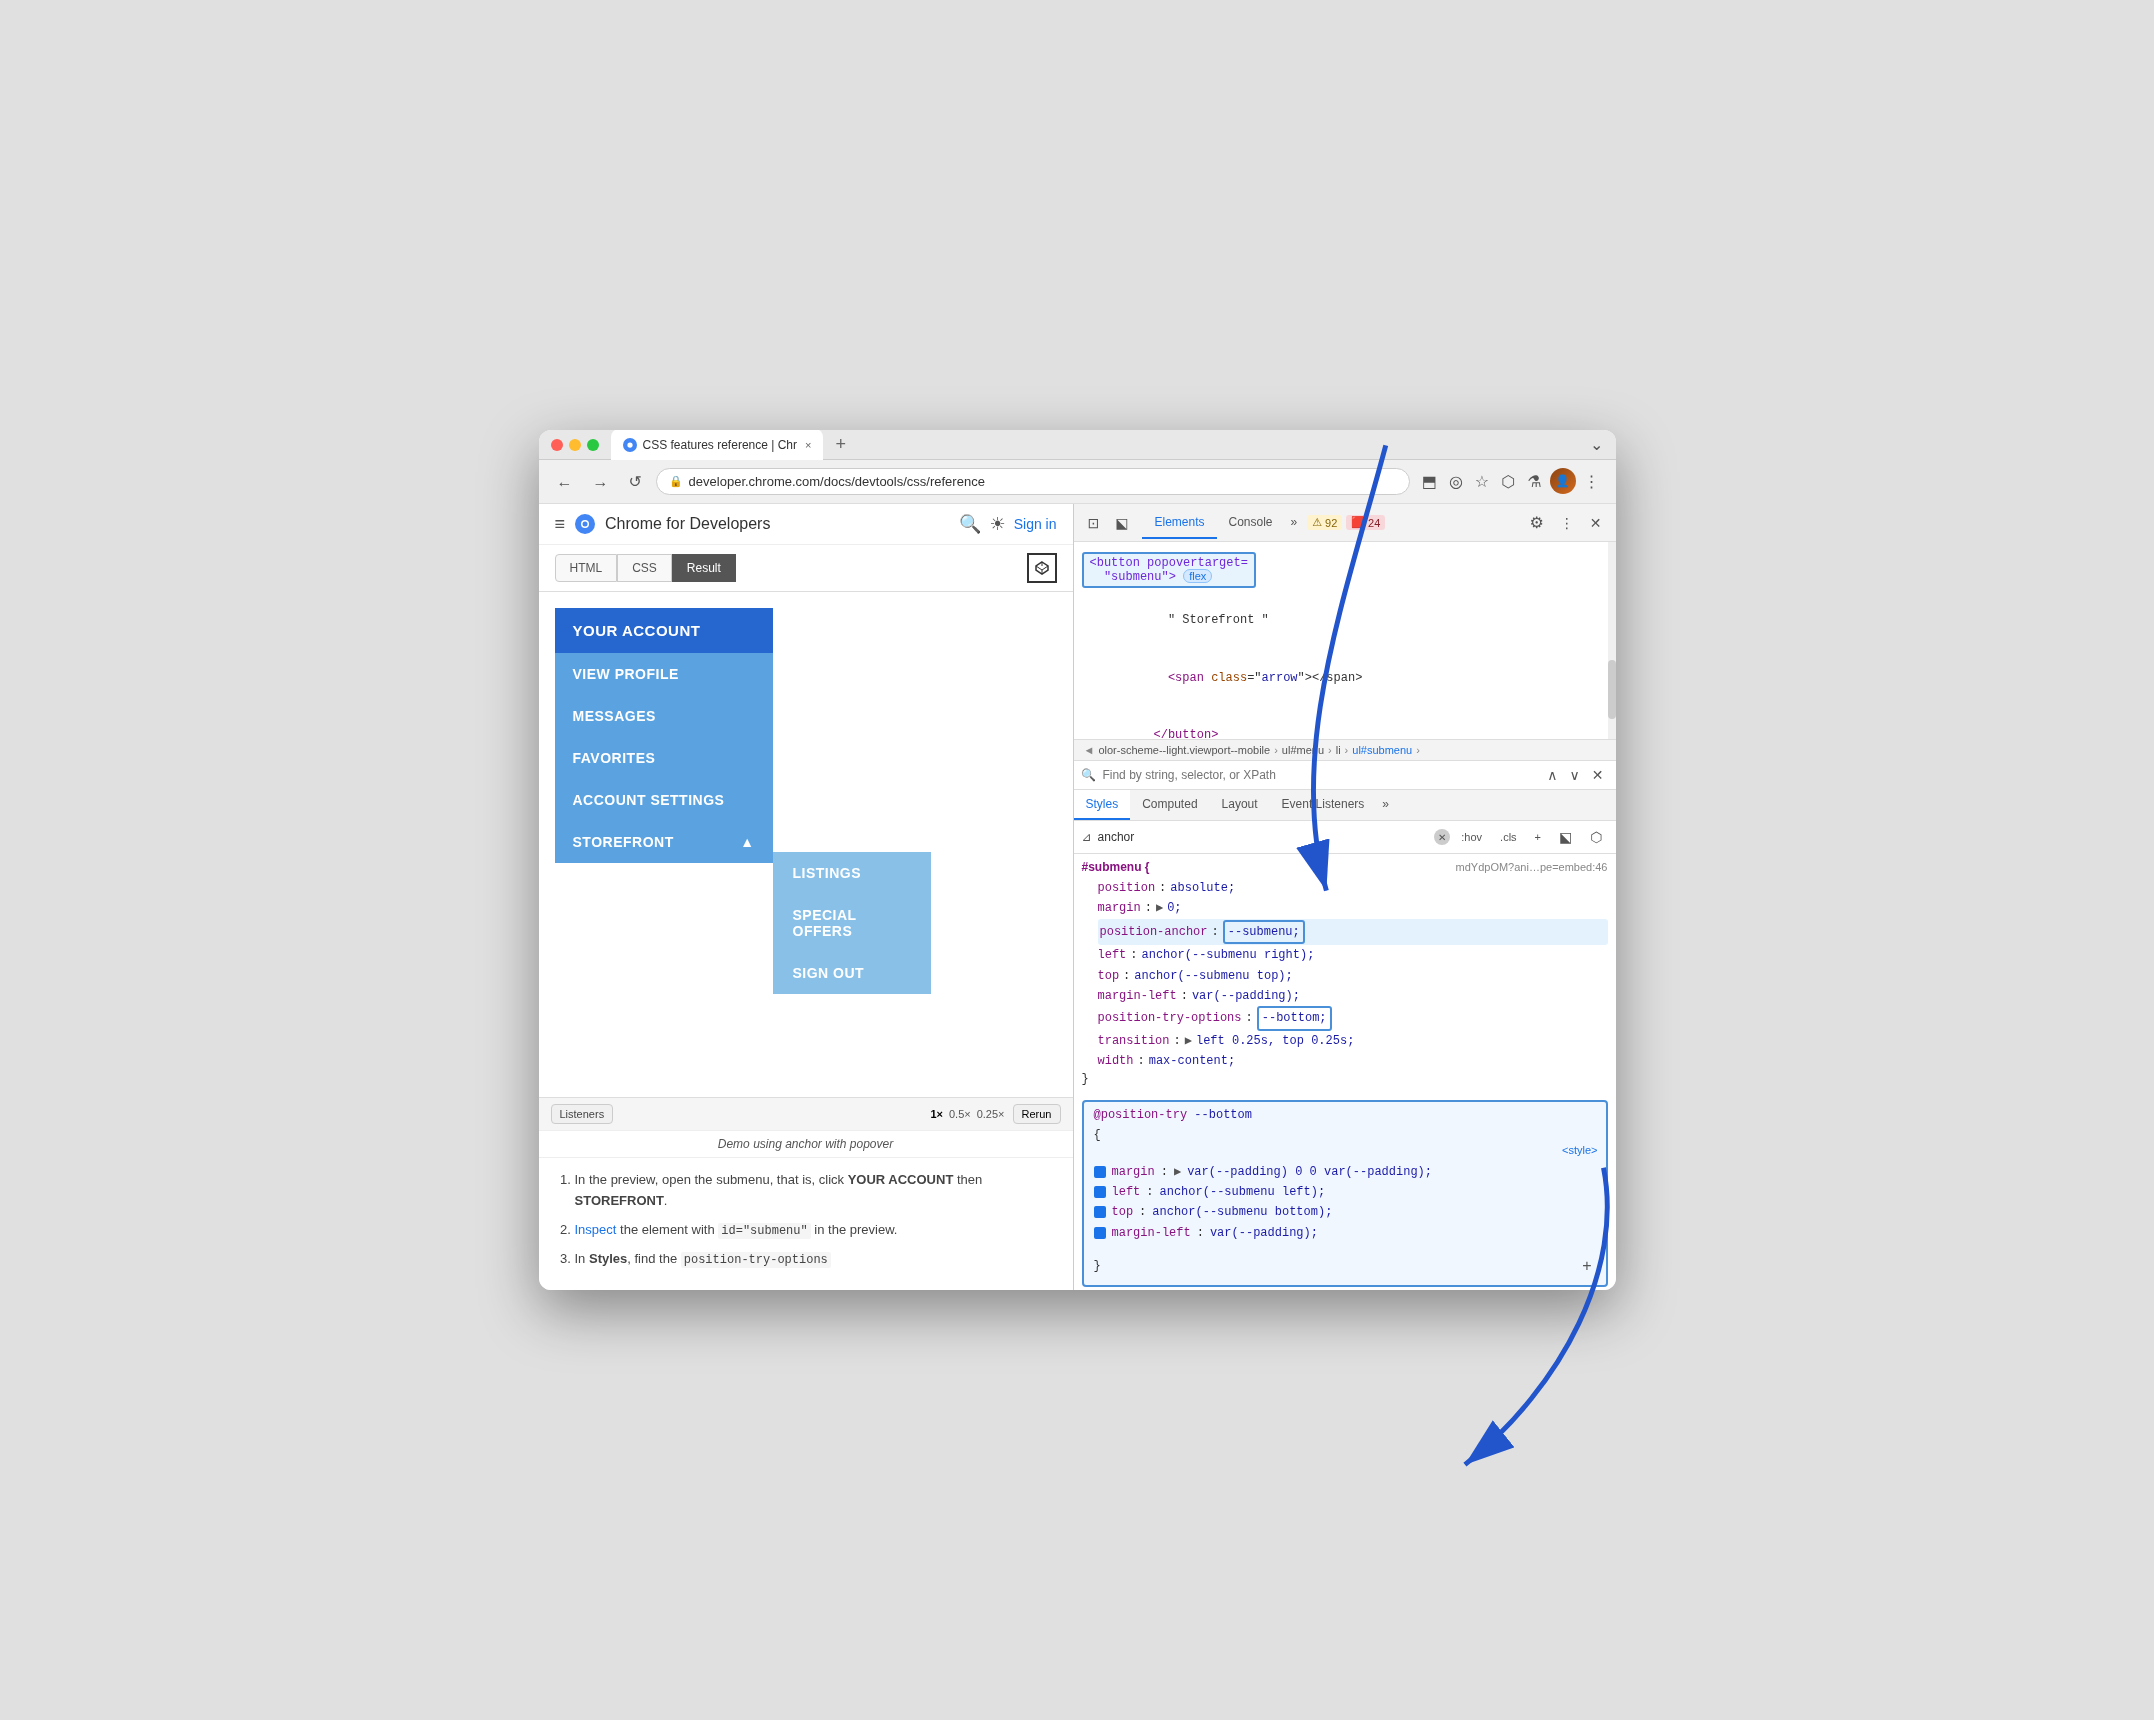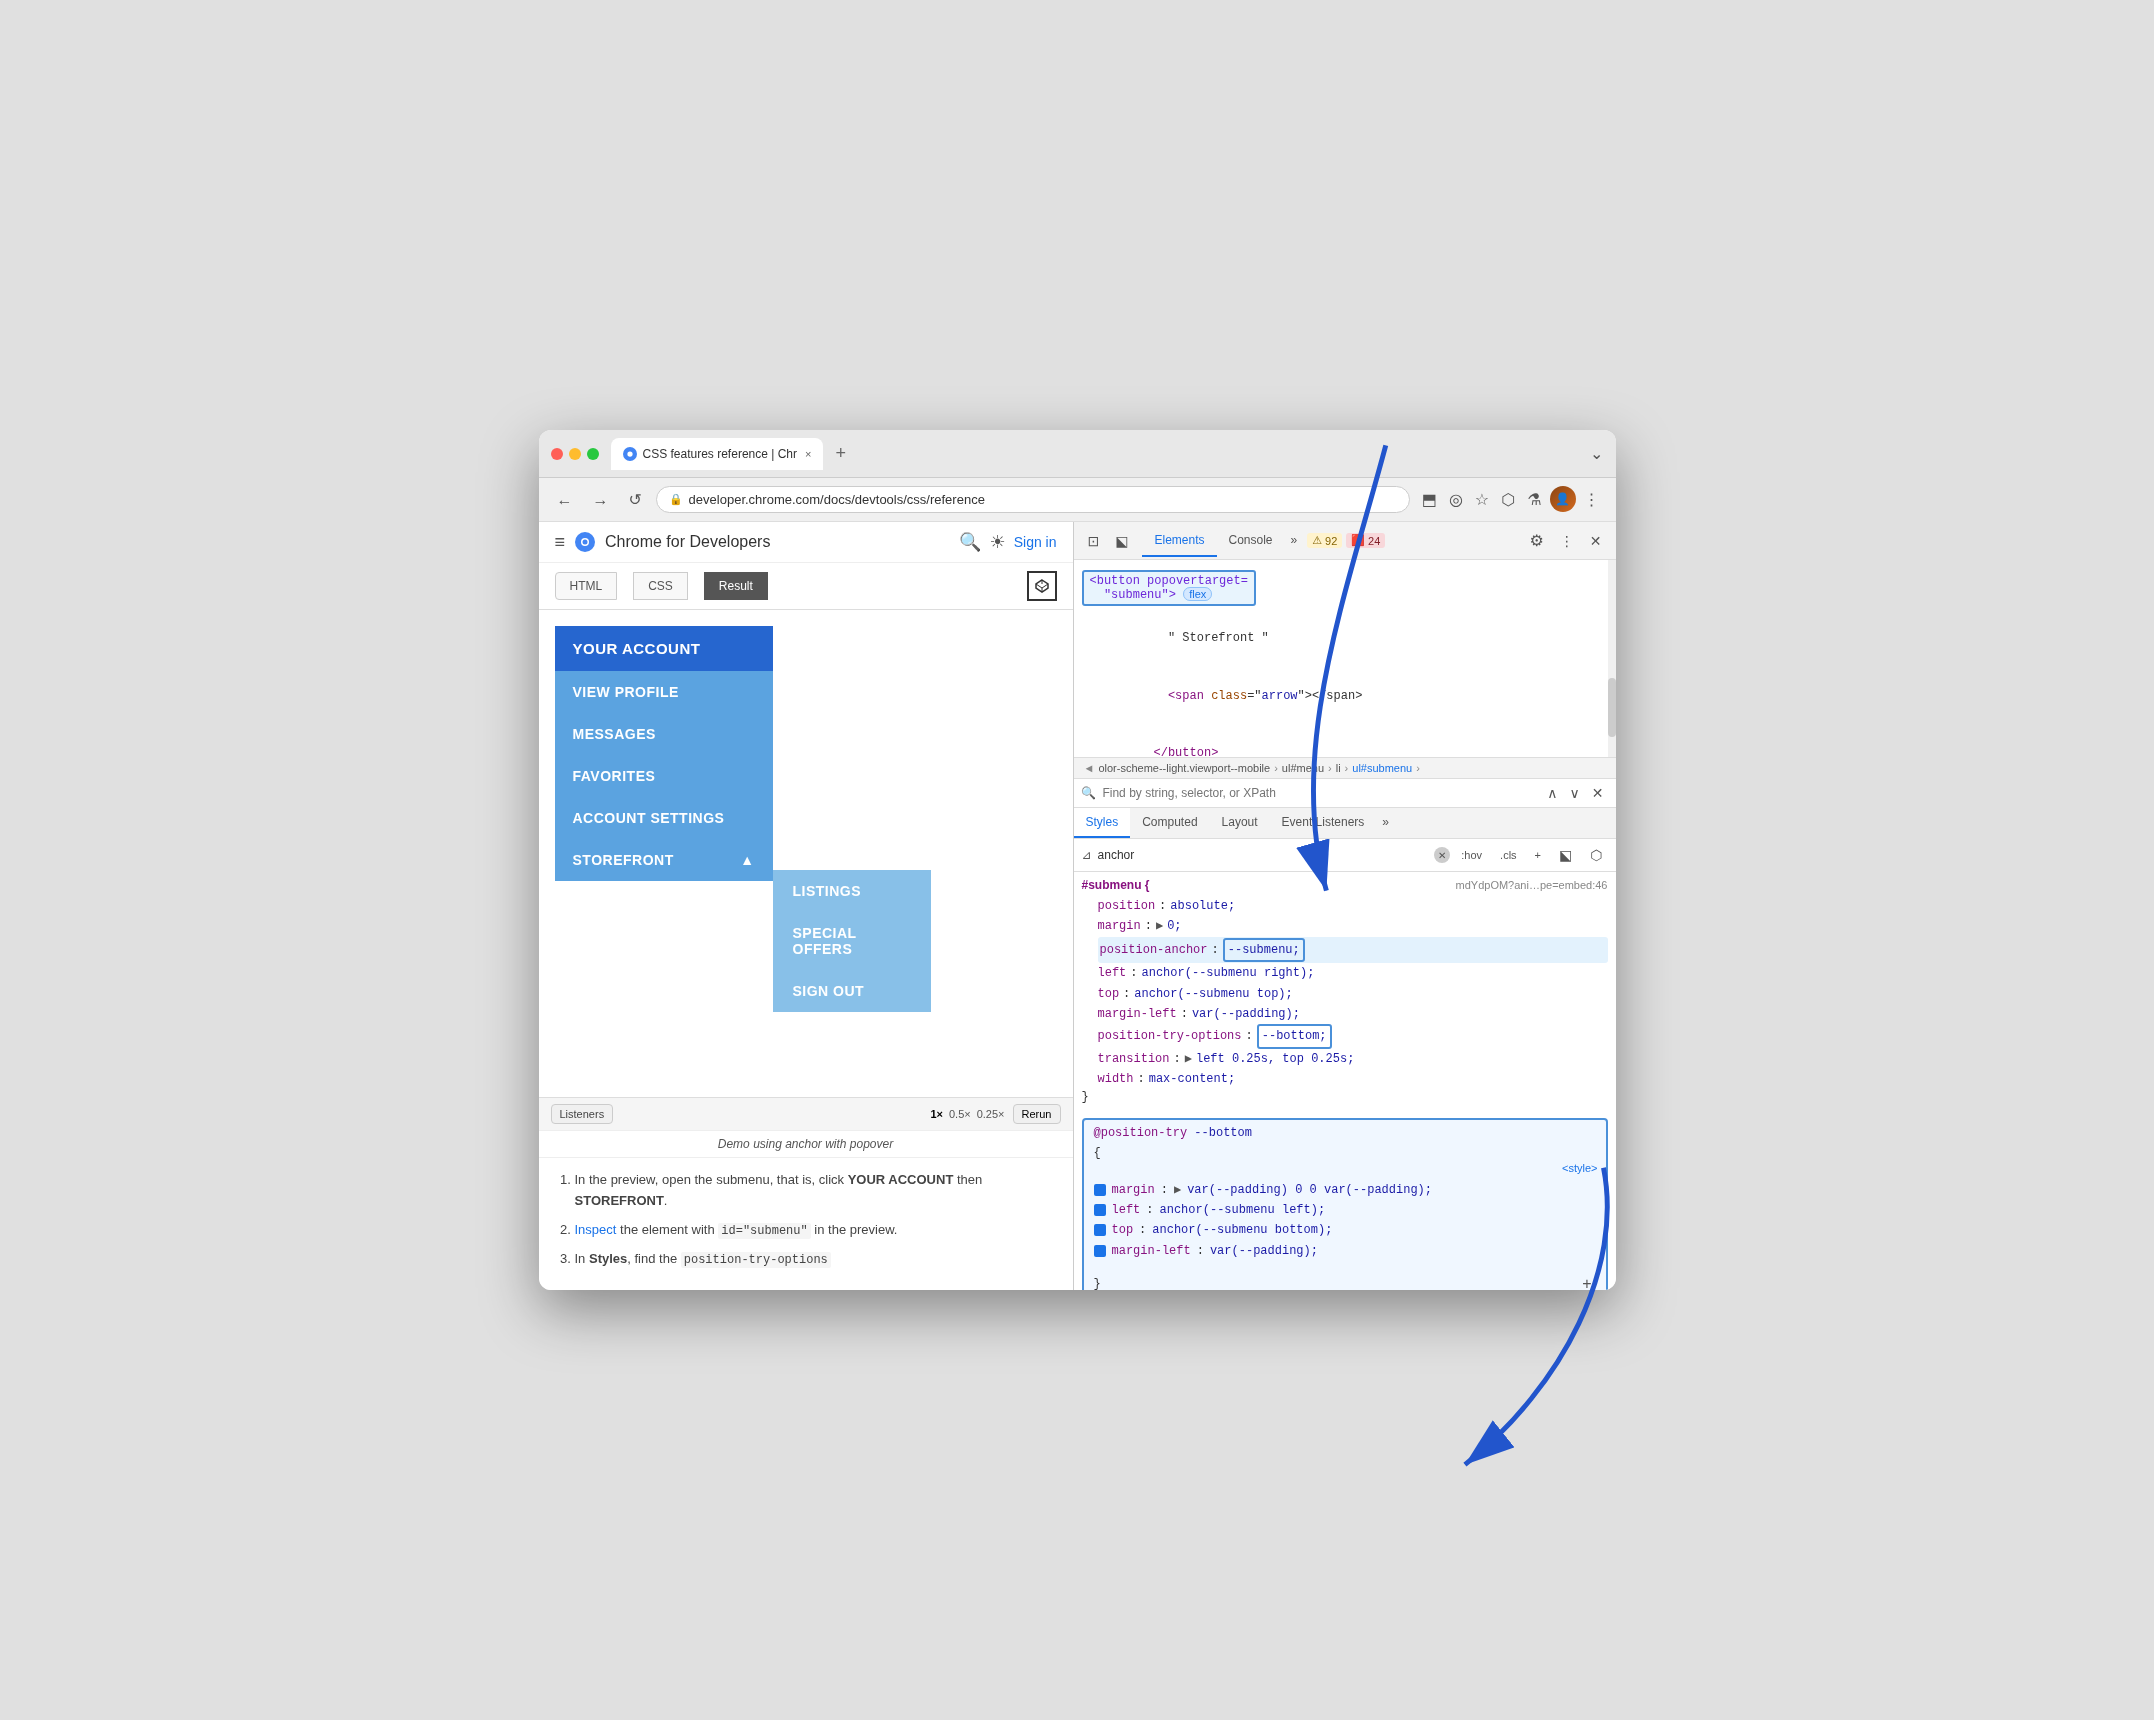--- a/index.html
+++ b/index.html
@@ -17,21 +17,21 @@
       background: #f5f5f5;
       border-radius: 12px;
       box-shadow: 0 20px 59px rgba(0,0,0,0.4);
       overflow: hidden;
       display: flex;
       flex-direction: column;
     }
     
     .title-bar {
       background: #e8e8e8;
-      height: 48px;
+      height: 30px;
       display: flex;
       align-items: center;
       padding: 0 12px;
       gap: 8px;
       border-bottom: 1px solid #ccc;
     }
     .traffic-lights {
       display: flex;
       gap: 6px;
       margin-right: 4px;
@@ -148,21 +148,21 @@
       display: flex;
       flex-direction: column;
       overflow: hidden;
       border-right: 1px solid #ccc;
     }
     .content-toolbar {
       display: flex;
       align-items: center;
       padding: 8px 16px;
       border-bottom: 1px solid #ddd;
-      gap: 16px;
+      gap: 0;
       background: #fff;
     }
     .tab-pill {
       padding: 6px 14px;
       font-size: 12px;
       font-weight: 500;
       color: #555;
       border: 1px solid #ccc;
       cursor: pointer;
       background: #f8f8f8;

